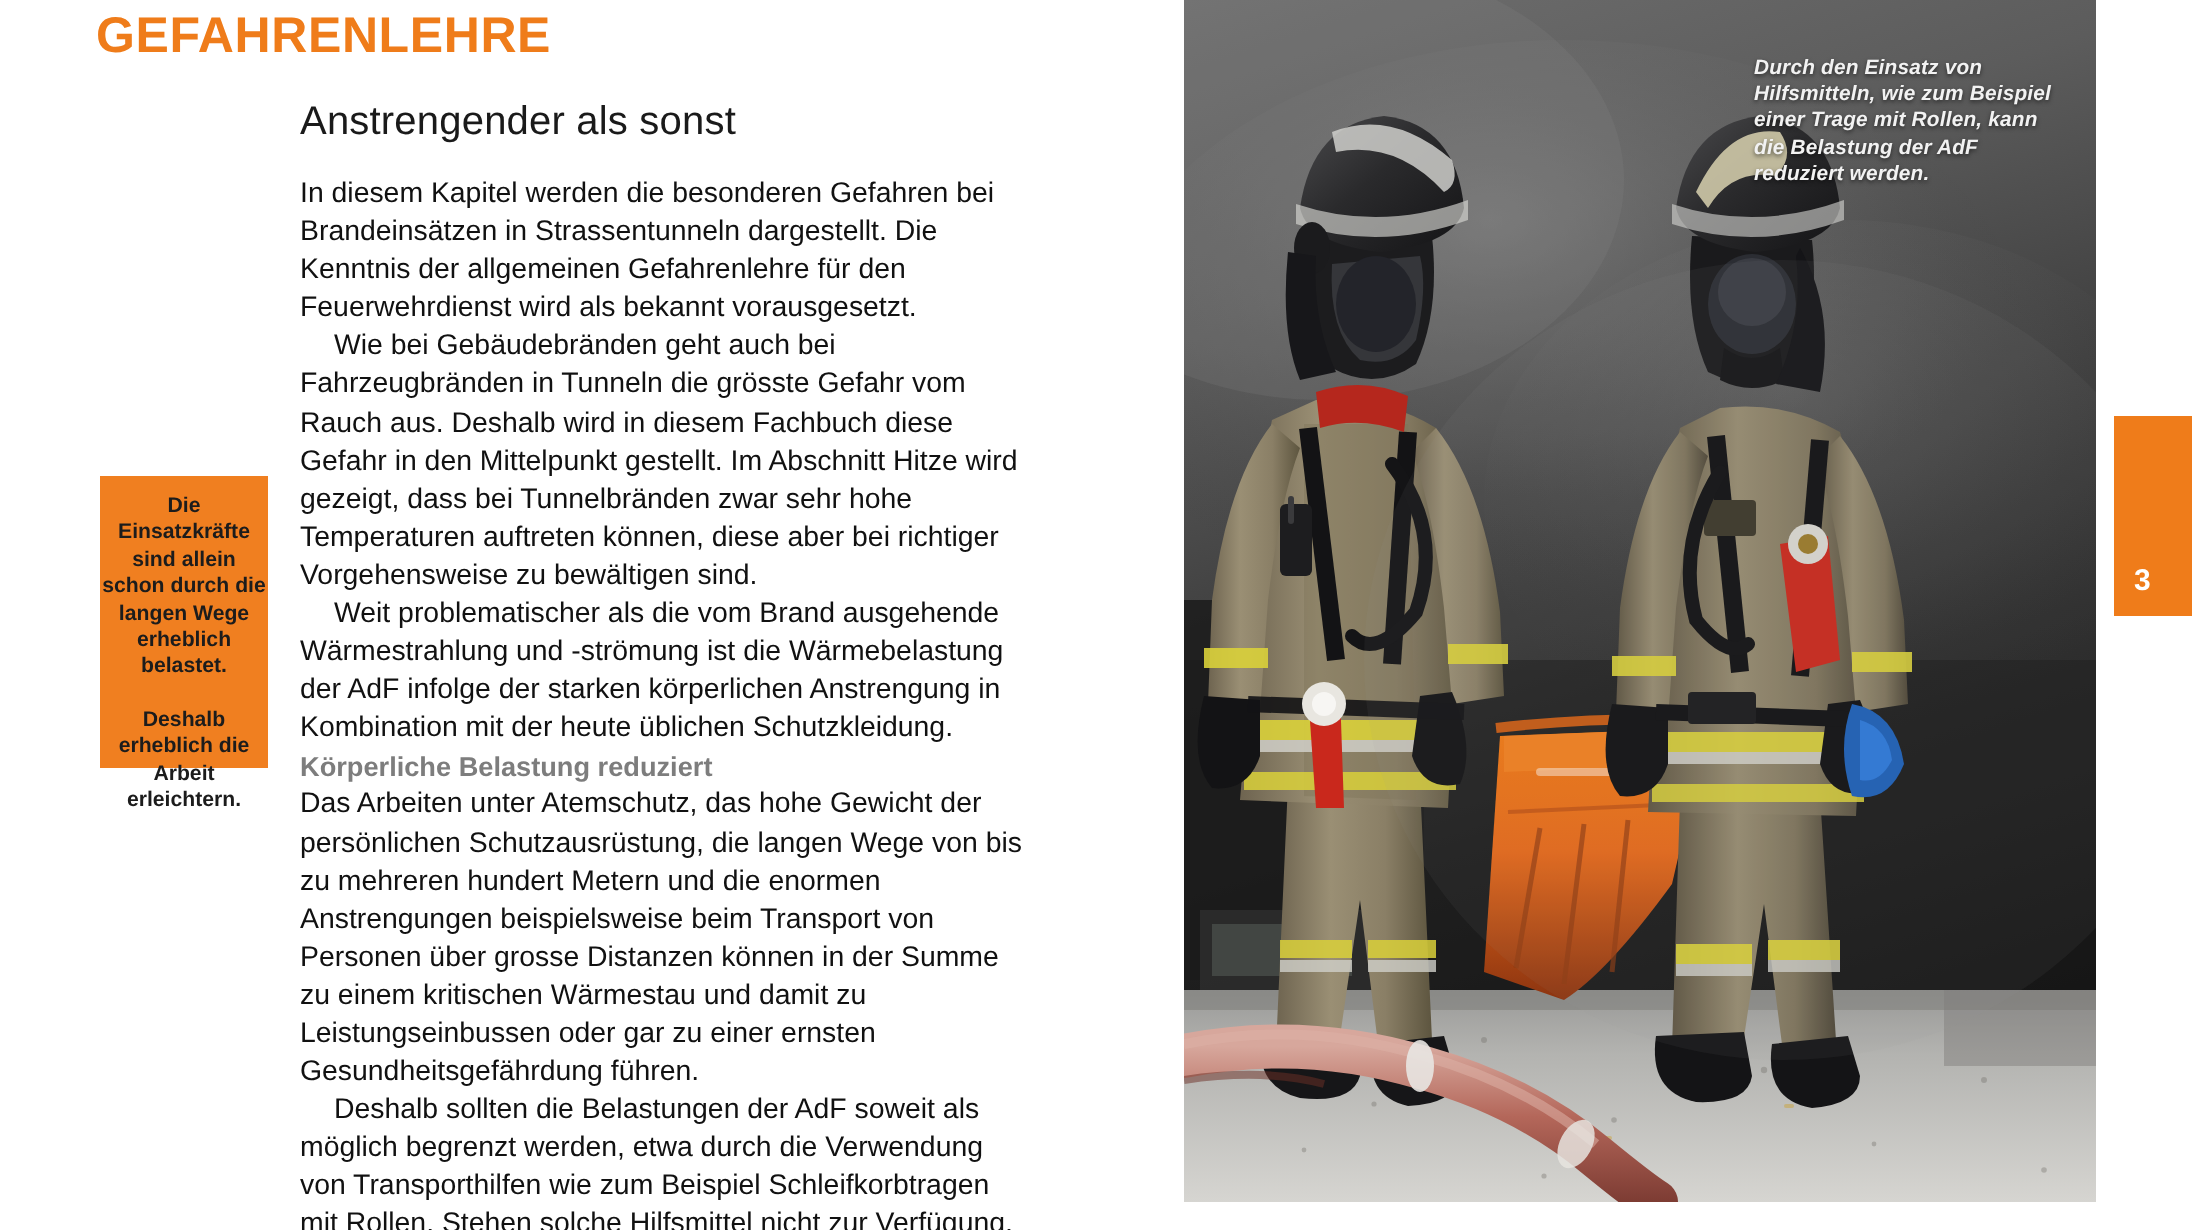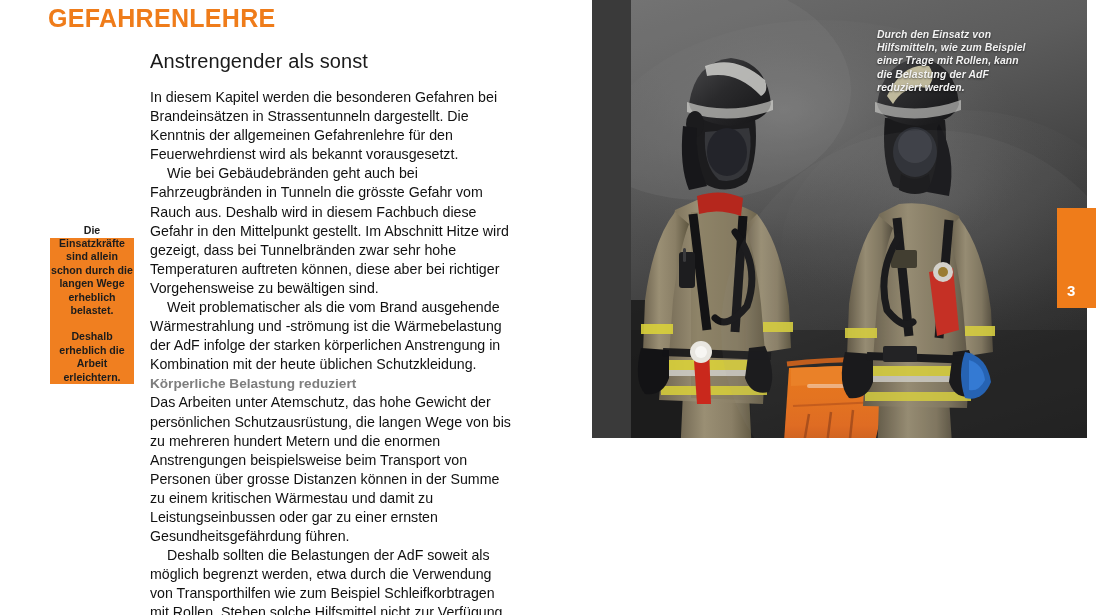--- a/index.html
+++ b/index.html
@@ -35,39 +35,39 @@
     font-size:13.6px;font-weight:bold;color:#7d7d7d;
     line-height:19px;
   }
 
   
   .pullquote{
     position:absolute;left:50px;top:238px;width:84px;height:146px;
     background:#f07f20;color:#1c1c1c;
     font-size:10.6px;font-weight:bold;line-height:13.4px;
     text-align:center;
-    display:flex;flex-direction:column;justify-content:flex-end;
+    display:flex;flex-direction:column;justify-content:space-between;
     padding-top:9px;box-sizing:border-box;
   }
   .pullquote .pq2{margin-top:13px;}
 
   
   .page-tab{
     position:absolute;left:1057px;top:208px;width:39px;height:100px;
     background:#ef7c1a;
   }
   .page-tab .num{
     position:absolute;left:10px;bottom:9px;
     color:#ffffff;font-size:15px;font-weight:bold;
   }
 
   
   .photo{
-    position:absolute;left:592px;top:0;width:456px;height:438px;
-    overflow:hidden;background:#3a3a3a;padding-left:39px;
+    position:absolute;left:592px;top:0;width:456px;height:601px;
+    overflow:hidden;background:#3a3a3a;
   }
   .photo svg{display:block;width:456px;height:601px;}
   .caption{
     position:absolute;left:285px;top:28px;width:158px;
     font-size:10.4px;line-height:13.2px;font-weight:bold;font-style:italic;
     color:#f2f2f2;letter-spacing:.1px;
     text-shadow:0 1px 2px rgba(0,0,0,.55);
     z-index:5;
   }
 </style>

